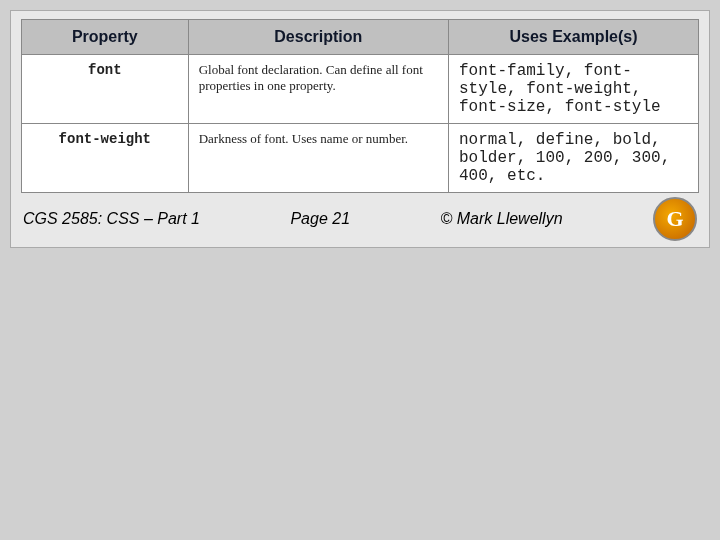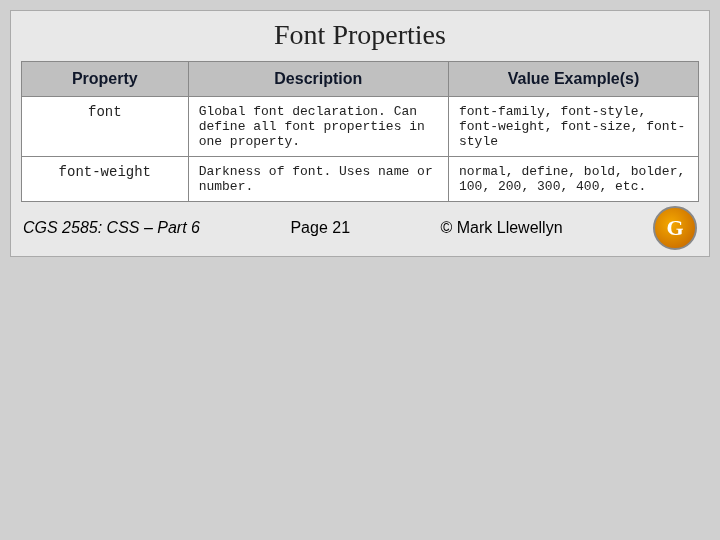--- a/index.html
+++ b/index.html
@@ -54,46 +54,48 @@
     tbody tr td {
       border: 1px solid #888;
       padding: 7px 10px;
       vertical-align: top;
       color: #222;
     }
 
     .prop-col {
       font-family: 'Courier New', Courier, monospace;
       font-size: 14px;
-      font-weight: normal;
+      font-weight: bold;
       text-align: center;
       color: #222;
       width: 160px;
     }
 
     .desc-col {
-      font-family: Liberation Mono, monospace;
+      font-family: Liberation Serif, serif;
       font-size: 13px;
       width: 250px;
     }
 
     .val-col {
       font-family: 'Courier New', Courier, monospace;
-      font-size: 13px;
+      font-size: 16px;
       width: 240px;
     }
 
     .footer-left {
       font-style: italic;
     }
 
     .footer-center {
+      font-style: italic;
     }
 
     .footer-right {
+      font-style: italic;
     }
 
     .logo-circle {
       width: 44px;
       height: 44px;
       background: radial-gradient(circle at 40% 40%, #f4a800, #c06000);
       border-radius: 50%;
       display: flex;
       align-items: center;
       justify-content: center;
@@ -109,45 +111,44 @@
       justify-content: space-between;
       align-items: center;
       margin-top: 4px;
       padding: 0 2px;
     }
   </style>
 </head>
 <body>
 
 <div class="page-container">
-  <div class="page-title">Font Properties</div>
 
   <table>
     <thead>
       <tr>
         <th>Property</th>
         <th>Description</th>
-        <th>Value Example(s)</th>
+        <th>Uses Example(s)</th>
       </tr>
     </thead>
     <tbody id="table-body">
     <tr>
           <td class="prop-col">font</td>
           <td class="desc-col">Global font declaration.  Can define all font properties in one property.</td>
           <td class="val-col">font-family, font-style, font-weight, font-size, font-style</td>
         </tr>
         <tr>
           <td class="prop-col">font-weight</td>
           <td class="desc-col">Darkness of font.  Uses name or number.</td>
           <td class="val-col">normal, define, bold, bolder, 100, 200, 300, 400, etc.</td>
         </tr>
       </tbody>
   </table>
 
   <div class="footer-bottom">
-    <span class="footer-left">CGS 2585: CSS – Part 6</span>
+    <span class="footer-left">CGS 2585: CSS – Part 1</span>
     <span class="footer-center">Page 21</span>
     <span class="footer-right">© Mark Llewellyn</span>
     <div class="logo-circle">
       <span>G</span>
     </div>
   </div>
 </div>
 
 </body></html>

